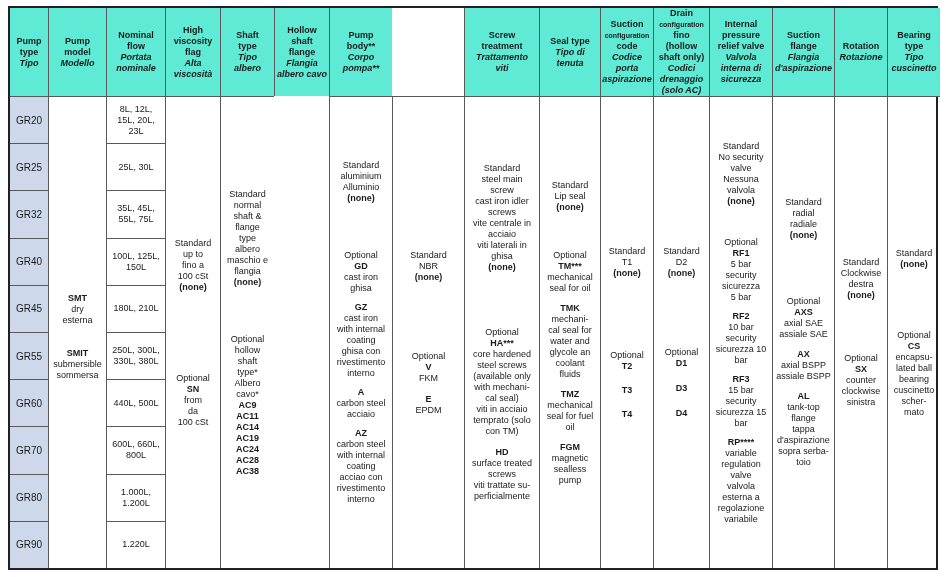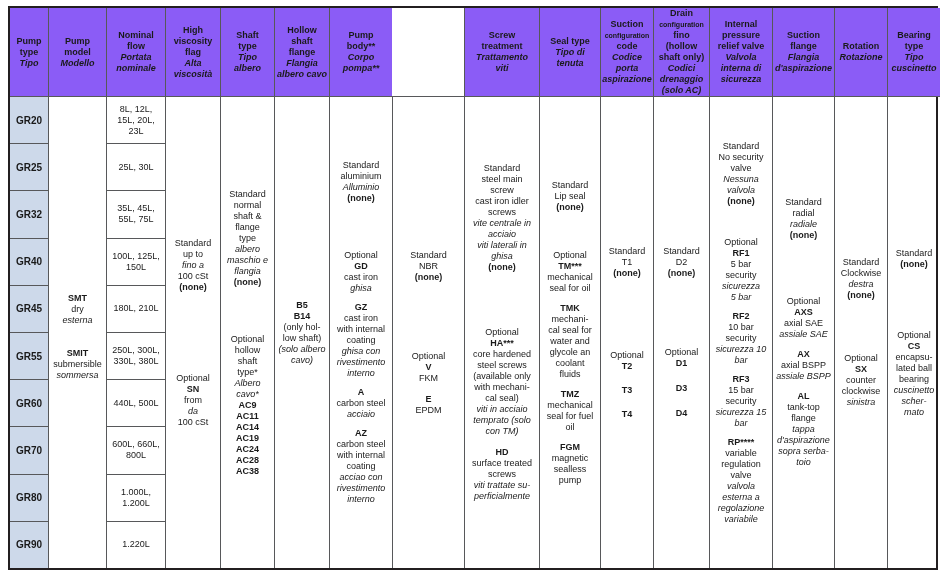--- a/index.html
+++ b/index.html
@@ -16,27 +16,27 @@
   .cell{
     box-sizing:border-box;
     border-left:1px solid #57585a;
     border-top:1px solid #57585a;
     display:flex;flex-direction:column;align-items:center;justify-content:center;
     text-align:center;overflow:hidden;
     font-size:9px;
   }
   .bl0{border-left:none;}
   .bt0{border-top:none;}
-  .hcell{background:#8b5cf6;padding:2px 1px;justify-content:center;}
-  .labelcell{background:#cdd9ea;font-weight:bold;font-size:10px;}
+  .hcell{background:#5eead4;padding:2px 1px;justify-content:center;}
+  .labelcell{background:#cdd9ea;font-weight:normal;font-size:10px;}
   .flowcell .ln{font-weight:bold;text-align:right;}
   .ln{line-height:11px;white-space:nowrap;}
   .ln.r{font-weight:normal;}
   .ln.b{font-weight:bold;}
-  .ln.i{font-style:italic;}
+  .ln.i{}
   .ln.bi{font-weight:bold;font-style:italic;}
   .ln.bsm{font-weight:bold;font-size:7px;line-height:9px;}
   .hcell .ln{line-height:11px;}
   .block{display:flex;flex-direction:column;}
   .block + .block{margin-top:10px;}
   [data-name="cell-pump-model"] .block:first-child{margin-bottom:12px;margin-top:8px;}
   [data-name="cell-high-viscosity"] .block:first-child{margin-bottom:70px;}
   [data-name="cell-shaft-type"] .block:first-child{margin-bottom:36px;}
   [data-name="cell-pump-body"] .block:first-child{margin-bottom:38px;}
   [data-name="cell-pump-body"] .block + .block{margin-top:8px;}
@@ -256,30 +256,20 @@
           <div class="ln i" data-name="text-line">cavo*</div>
           <div class="ln b" data-name="text-line">AC9</div>
           <div class="ln b" data-name="text-line">AC11</div>
           <div class="ln b" data-name="text-line">AC14</div>
           <div class="ln b" data-name="text-line">AC19</div>
           <div class="ln b" data-name="text-line">AC24</div>
           <div class="ln b" data-name="text-line">AC28</div>
           <div class="ln b" data-name="text-line">AC38</div>
         </div>
       </div>
-    <div class="cell" style="grid-column:6;grid-row:2 / span 10" data-name="cell-hollow-shaft-flange">
-        <div class="block" data-name="option-block">
-          <div class="ln b" data-name="text-line">B5</div>
-          <div class="ln b" data-name="text-line">B14</div>
-          <div class="ln r" data-name="text-line">(only hol-</div>
-          <div class="ln r" data-name="text-line">low shaft)</div>
-          <div class="ln i" data-name="text-line">(solo albero</div>
-          <div class="ln i" data-name="text-line">cavo)</div>
-        </div>
-      </div>
     <div class="cell" style="grid-column:7;grid-row:2 / span 10" data-name="cell-pump-body">
         <div class="block" data-name="option-block">
           <div class="ln r" data-name="text-line">Standard</div>
           <div class="ln r" data-name="text-line">aluminium</div>
           <div class="ln i" data-name="text-line">Alluminio</div>
           <div class="ln b" data-name="text-line">(none)</div>
         </div>
         <div class="block" data-name="option-block">
           <div class="ln r" data-name="text-line">Optional</div>
           <div class="ln b" data-name="text-line">GD</div>

